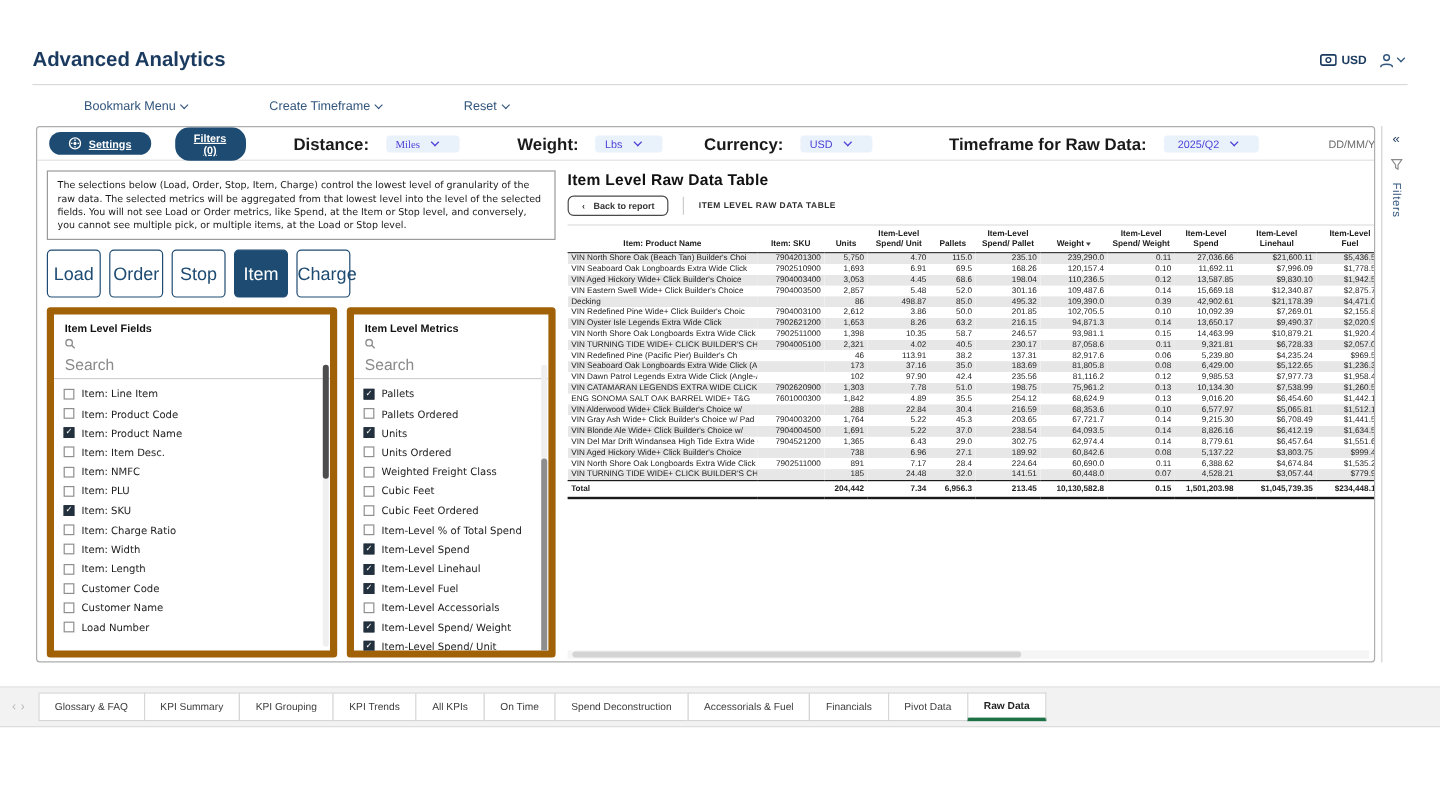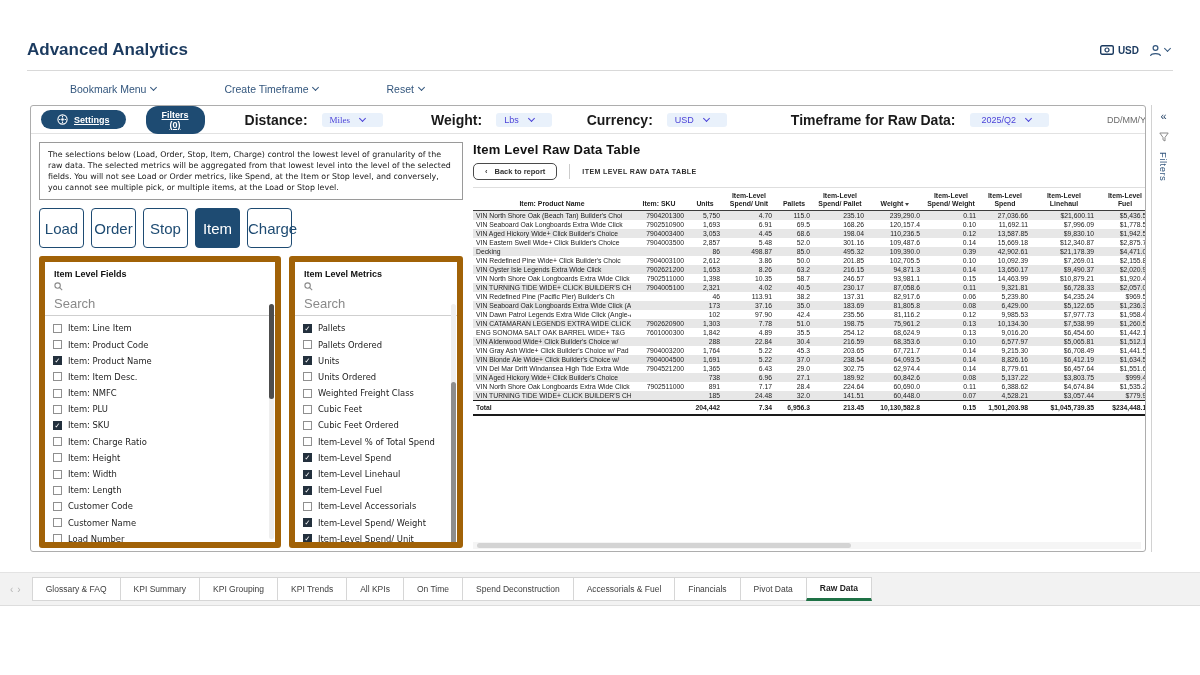--- a/index.html
+++ b/index.html
@@ -233,24 +233,20 @@
                   <div class="chk-row">
                     <span class="chk-box checked">✓</span>
                     <span class="chk-label">Item: SKU</span>
                   </div>
                   <div class="chk-row">
                     <span class="chk-box"></span>
                     <span class="chk-label">Item: Charge Ratio</span>
                   </div>
                   <div class="chk-row">
                     <span class="chk-box"></span>
-                    <span class="chk-label">Item: Height</span>
-                  </div>
-                  <div class="chk-row">
-                    <span class="chk-box"></span>
                     <span class="chk-label">Item: Width</span>
                   </div>
                   <div class="chk-row">
                     <span class="chk-box"></span>
                     <span class="chk-label">Item: Length</span>
                   </div>
                   <div class="chk-row">
                     <span class="chk-box"></span>
                     <span class="chk-label">Customer Code</span>
                   </div>

